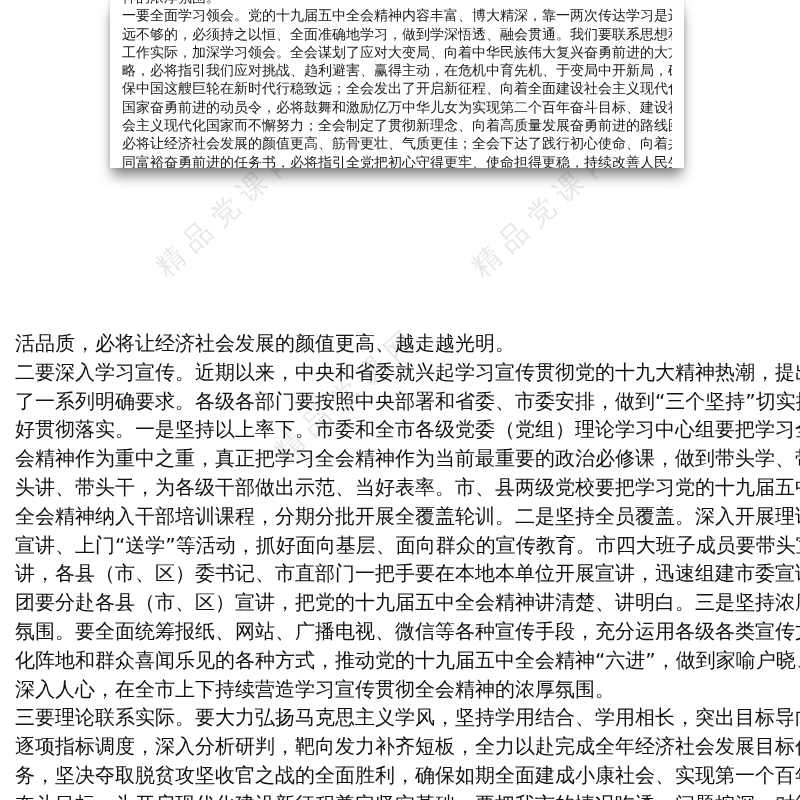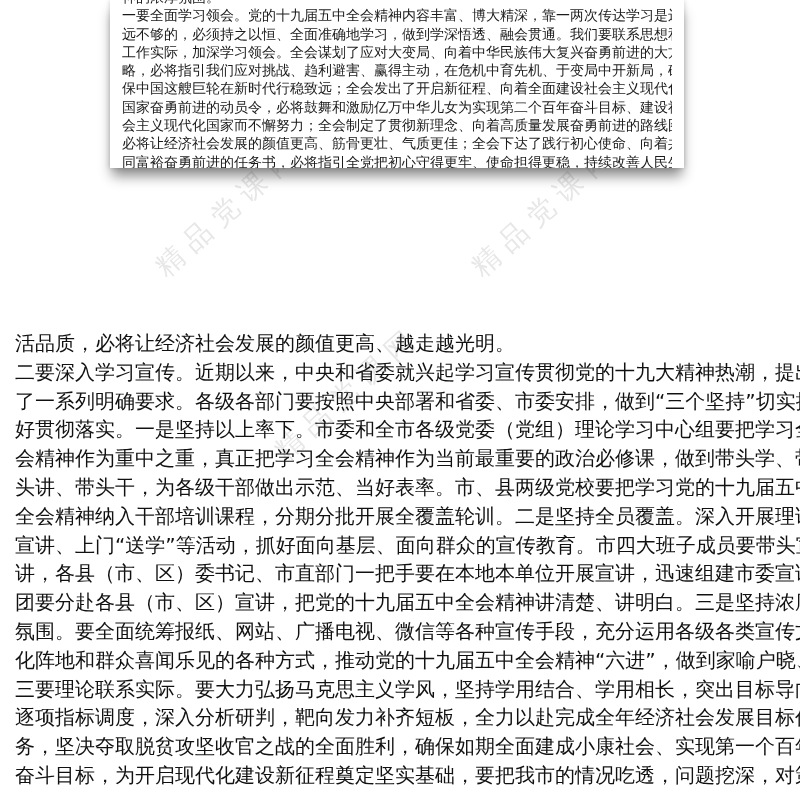--- a/index.html
+++ b/index.html
@@ -94,19 +94,20 @@
       <div class="line">了一系列明确要求。各级各部门要按照中央部署和省委、市委安排，做到“三个坚持”切实抓</div>
       <div class="line">好贯彻落实。一是坚持以上率下。市委和全市各级党委（党组）理论学习中心组要把学习全</div>
       <div class="line">会精神作为重中之重，真正把学习全会精神作为当前最重要的政治必修课，做到带头学、带</div>
       <div class="line">头讲、带头干，为各级干部做出示范、当好表率。市、县两级党校要把学习党的十九届五中</div>
       <div class="line">全会精神纳入干部培训课程，分期分批开展全覆盖轮训。二是坚持全员覆盖。深入开展理论</div>
       <div class="line">宣讲、上门“送学”等活动，抓好面向基层、面向群众的宣传教育。市四大班子成员要带头宣</div>
       <div class="line">讲，各县（市、区）委书记、市直部门一把手要在本地本单位开展宣讲，迅速组建市委宣讲</div>
       <div class="line">团要分赴各县（市、区）宣讲，把党的十九届五中全会精神讲清楚、讲明白。三是坚持浓厚</div>
       <div class="line">氛围。要全面统筹报纸、网站、广播电视、微信等各种宣传手段，充分运用各级各类宣传文</div>
       <div class="line">化阵地和群众喜闻乐见的各种方式，推动党的十九届五中全会精神“六进”，做到家喻户晓、</div>
+      <div class="line">深入人心，在全市上下持续营造学习宣传贯彻全会精神的浓厚氛围。</div>
       <div class="line">三要理论联系实际。要大力弘扬马克思主义学风，坚持学用结合、学用相长，突出目标导向，</div>
       <div class="line">逐项指标调度，深入分析研判，靶向发力补齐短板，全力以赴完成全年经济社会发展目标任</div>
       <div class="line">务，坚决夺取脱贫攻坚收官之战的全面胜利，确保如期全面建成小康社会、实现第一个百年</div>
       <div class="line">奋斗目标，为开启现代化建设新征程奠定坚实基础，要把我市的情况吃透，问题挖深，对策</div>
     </div>
 
 </div>
 
 </body></html>

